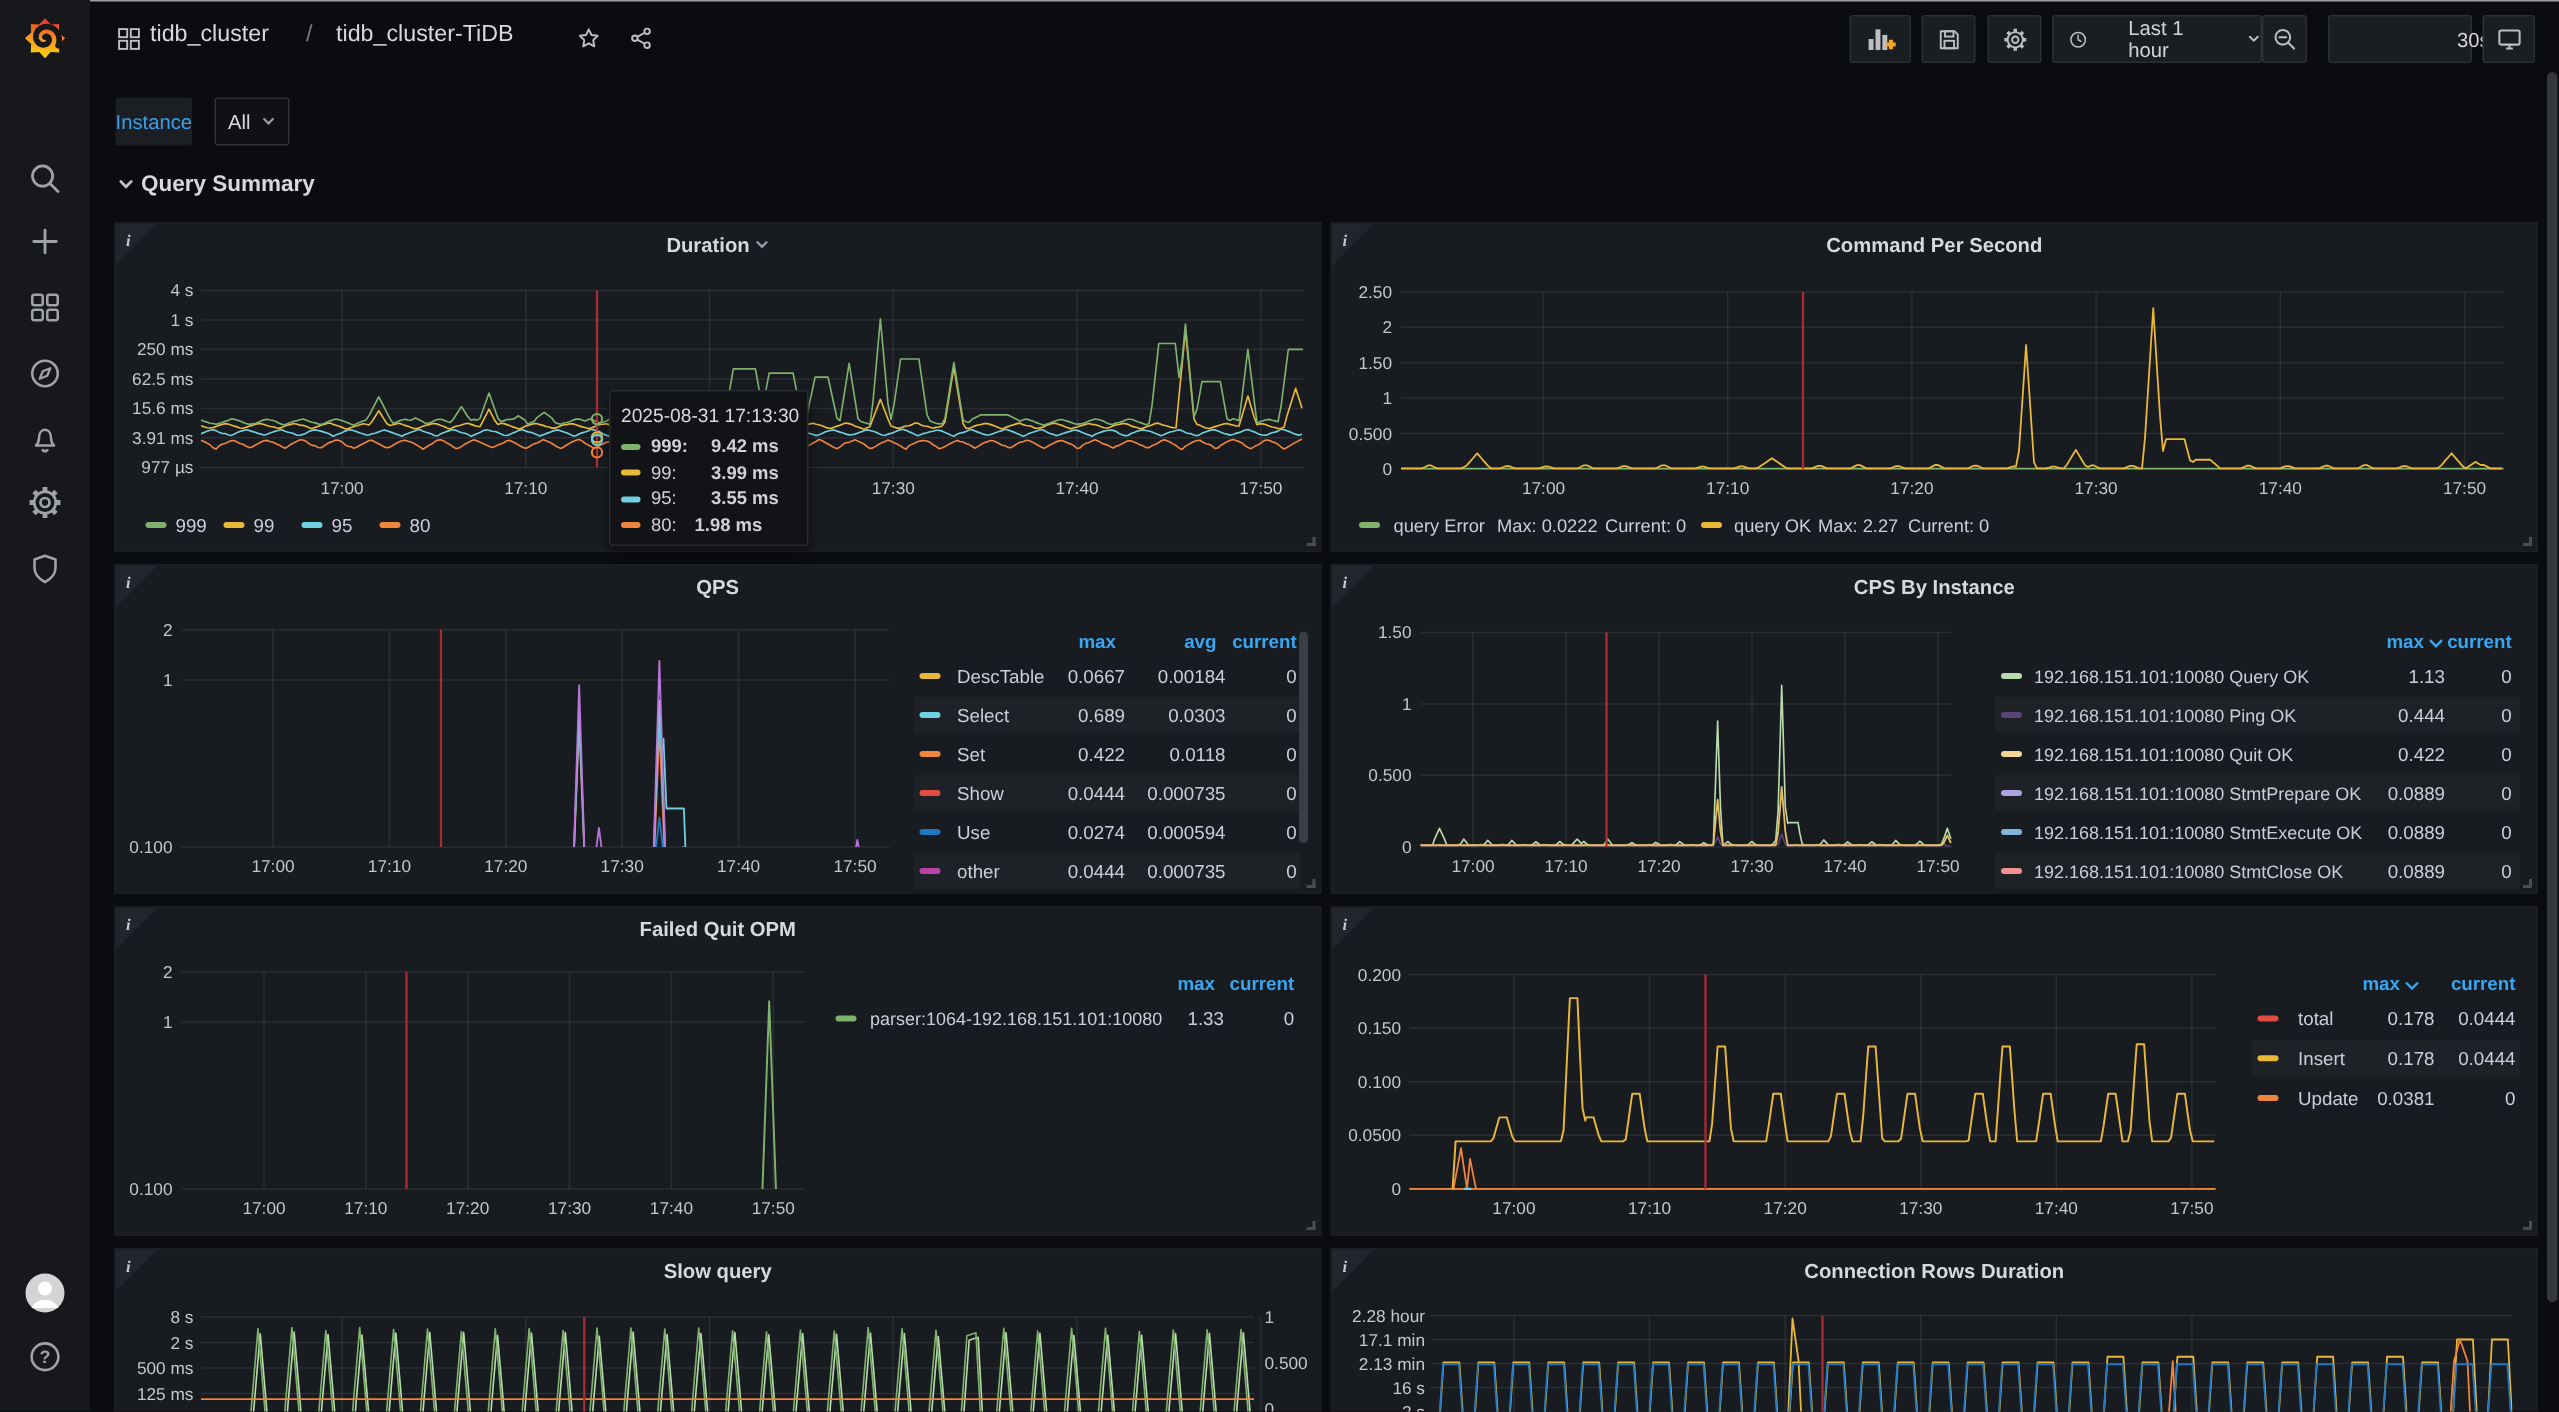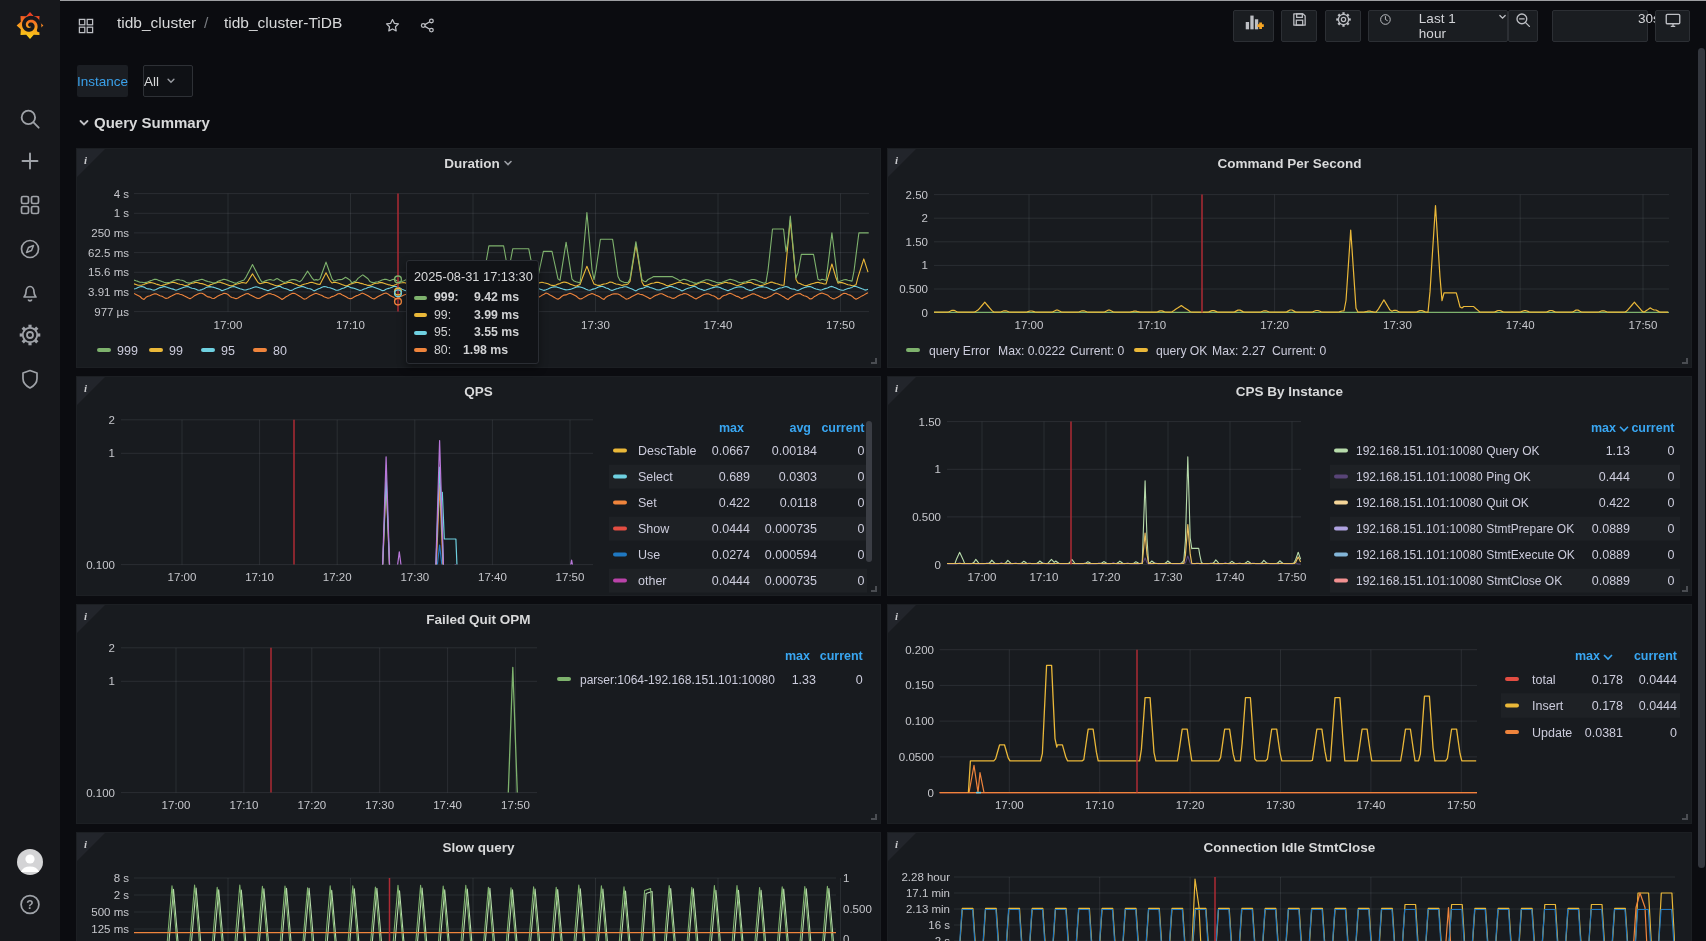--- a/index.html
+++ b/index.html
@@ -1,21 +1,21 @@
 <!DOCTYPE html>
 <html><head><meta charset="utf-8"><style>
 * { margin:0; padding:0; box-sizing:border-box; }
 html,body { width:1706px; height:941px; overflow:hidden; background:#0b0c10;
   font-family:"Liberation Sans", sans-serif; }
 #root { position:relative; width:1706px; height:941px; }
 #sidebar { position:absolute; left:0; top:0; width:60px; height:941px; background:#17181c; }
 .sic { position:absolute; left:50%; transform:translateX(-50%); display:flex; }
 .bc { position:absolute; top:14px; font-size:15.5px; color:#d8d9da; white-space:nowrap; }
 .tbtn { position:absolute; top:10px; height:32px; background:#1a1d21; border:1px solid #2c2f34; border-radius:2px;
-  display:flex; justify-content:center;gap:20px; }
+  display:flex; align-items:center; justify-content:center;gap:20px; }
 .tbl { font-size:13.5px; color:#d3d4d8; font-weight:500; }
 .panel { position:absolute; background:#181b1f; border:1px solid rgba(255,255,255,0.02); }
 .ptitle { position:absolute; top:0; left:0; right:0; height:28px; display:flex; align-items:center; justify-content:center;
   font-size:13.5px; font-weight:700; color:#d8d9da; }
 .icorner { position:absolute; left:0; top:0; }
 .chart { position:absolute; left:0; top:0; }
 .rsz { position:absolute; right:3px; bottom:3px; width:6px; height:6px; border-right:2px solid #4a4d52; border-bottom:2px solid #4a4d52; }
 #scrollthumb { position:absolute; left:1698px; top:48px; width:7px; height:820px; background:#34373e; border-radius:4px; }
 #tooltip { position:absolute; left:406px; top:260px; width:133px; height:104px; background:#111317; border:1px solid #2a2d33;
   border-radius:3px; padding:8px 7px; font-size:12.3px; color:#d0d1d3; box-shadow:0 4px 8px rgba(0,0,0,0.4); white-space:nowrap; }
@@ -105,21 +105,21 @@
       </div>
     </div>
 <svg style="position:absolute;left:77px;top:17px" width="18" height="18" viewBox="0 0 24 24">
       <g fill="none" stroke="#bdbfc4" stroke-width="1.7">
         <rect x="3.2" y="3.2" width="7.2" height="7.2"></rect>
         <rect x="13.6" y="3.2" width="7.2" height="7.2"></rect>
         <rect x="3.2" y="13.6" width="7.2" height="7.2"></rect>
         <rect x="13.6" y="13.6" width="7.2" height="7.2"></rect>
       </g>
     </svg>
-    <div class="bc" style="left:117px">tidb_cluster</div>
+    <div class="bc" style="left:100px">tidb_cluster</div>
     <div class="bc" style="left:204px;color:#787b80">/</div>
     <div class="bc" style="left:224px">tidb_cluster-TiDB</div>
     <svg style="position:absolute;left:384px;top:17px" width="17" height="17" viewBox="0 0 24 24">
       <path d="M12 3.6 l2.6 5.3 5.8 0.8 -4.2 4.1 1 5.8 -5.2-2.7 -5.2 2.7 1-5.8 -4.2-4.1 5.8-0.8 Z" fill="none" stroke="#bdbfc4" stroke-width="1.8" stroke-linejoin="round"></path>
     </svg>
     <svg style="position:absolute;left:419px;top:17px" width="17" height="17" viewBox="0 0 24 24">
       <g fill="none" stroke="#bdbfc4" stroke-width="1.8">
         <circle cx="6" cy="12" r="2.6"></circle>
         <circle cx="17.5" cy="5.5" r="2.6"></circle>
         <circle cx="17.5" cy="18.5" r="2.6"></circle>
@@ -184,21 +184,21 @@
         <path d="M2.5 4 L6 7.5 L9.5 4" stroke="#bdbfc4" stroke-width="1.7" fill="none" stroke-linecap="round"></path>
       </svg>
     </div>
     <div class="tbtn" style="left:1655px;width:35px">
       <svg width="18" height="18" viewBox="0 0 24 24">
         <rect x="3" y="4.5" width="18" height="12.5" rx="1.5" fill="none" stroke="#bdbfc4" stroke-width="1.8"></rect>
         <path d="M9 20.5 h6 M12 17 v3.5" stroke="#bdbfc4" stroke-width="1.8"></path>
       </svg>
     </div>
 <div style="position:absolute;left:77px;top:65px;height:32px;background:#1b1e23;border-radius:2px;display:flex;align-items:center;padding:0 0;font-size:13.5px;color:#3aa0e9">Instance</div>
-    <div style="position:absolute;left:143px;top:65px;height:32px;width:50px;background:#0f1115;border:1px solid #2e3136;border-radius:2px;display:flex;align-items:center;font-size:13.5px;color:#d8d9da">All<svg width="10" height="10" viewBox="0 0 12 12" style="margin-left:7px">
+    <div style="position:absolute;left:143px;top:65px;height:32px;width:50px;background:#0f1115;border:1px solid #2e3136;border-radius:2px;display:flex;align-items:center;justify-content:center;font-size:13.5px;color:#d8d9da">All<svg width="10" height="10" viewBox="0 0 12 12" style="margin-left:7px">
         <path d="M2.5 4 L6 7.5 L9.5 4" stroke="#9a9da3" stroke-width="1.7" fill="none" stroke-linecap="round"></path>
       </svg></div>
 <div style="position:absolute;left:78px;top:114px;display:flex;align-items:center;color:#d8d9da">
       <svg width="12" height="12" viewBox="0 0 12 12" style="margin-right:4px">
         <path d="M2.5 4 L6 7.5 L9.5 4" stroke="#c0c1c5" stroke-width="1.8" fill="none" stroke-linecap="round"></path>
       </svg>
       <span style="font-size:15px;font-weight:700">Query Summary</span>
     </div>
 <div class="panel" style="left:76px;top:148px;width:805px;height:220px">
 <svg class="icorner" width="28" height="28">
@@ -588,21 +588,21 @@
         </g>
         <line x1="312.5" y1="45.0" x2="312.5" y2="176" stroke="#ad2b34" stroke-width="1.5"></line>
       </svg>
 
 </div>
 <div class="panel" style="left:887px;top:832px;width:805px;height:220px">
 <svg class="icorner" width="28" height="28">
         <polygon points="0,0 28,0 0,28" fill="#22252b"></polygon>
         <text x="7" y="15" font-family="Liberation Serif, serif" font-style="italic" font-weight="700" font-size="11" fill="#c9cacd">i</text>
       </svg>
-<div class="ptitle">Connection Idle StmtClose</div>
+<div class="ptitle">Connection Rows Duration</div>
 <svg class="chart" width="805" height="220">
         <line x1="66" y1="44.0" x2="787" y2="44.0" stroke="rgba(210,220,230,0.10)" stroke-width="1"></line>
         <line x1="66" y1="60.0" x2="787" y2="60.0" stroke="rgba(210,220,230,0.10)" stroke-width="1"></line>
         <line x1="66" y1="76.0" x2="787" y2="76.0" stroke="rgba(210,220,230,0.10)" stroke-width="1"></line>
         <line x1="66" y1="92.0" x2="787" y2="92.0" stroke="rgba(210,220,230,0.10)" stroke-width="1"></line>
         <line x1="66" y1="108.0" x2="787" y2="108.0" stroke="rgba(210,220,230,0.10)" stroke-width="1"></line>
         <line x1="121.3" y1="44.0" x2="121.3" y2="176" stroke="rgba(210,220,230,0.10)" stroke-width="1"></line>
         <line x1="211.7" y1="44.0" x2="211.7" y2="176" stroke="rgba(210,220,230,0.10)" stroke-width="1"></line>
         <line x1="302.1" y1="44.0" x2="302.1" y2="176" stroke="rgba(210,220,230,0.10)" stroke-width="1"></line>
         <line x1="392.5" y1="44.0" x2="392.5" y2="176" stroke="rgba(210,220,230,0.10)" stroke-width="1"></line>

